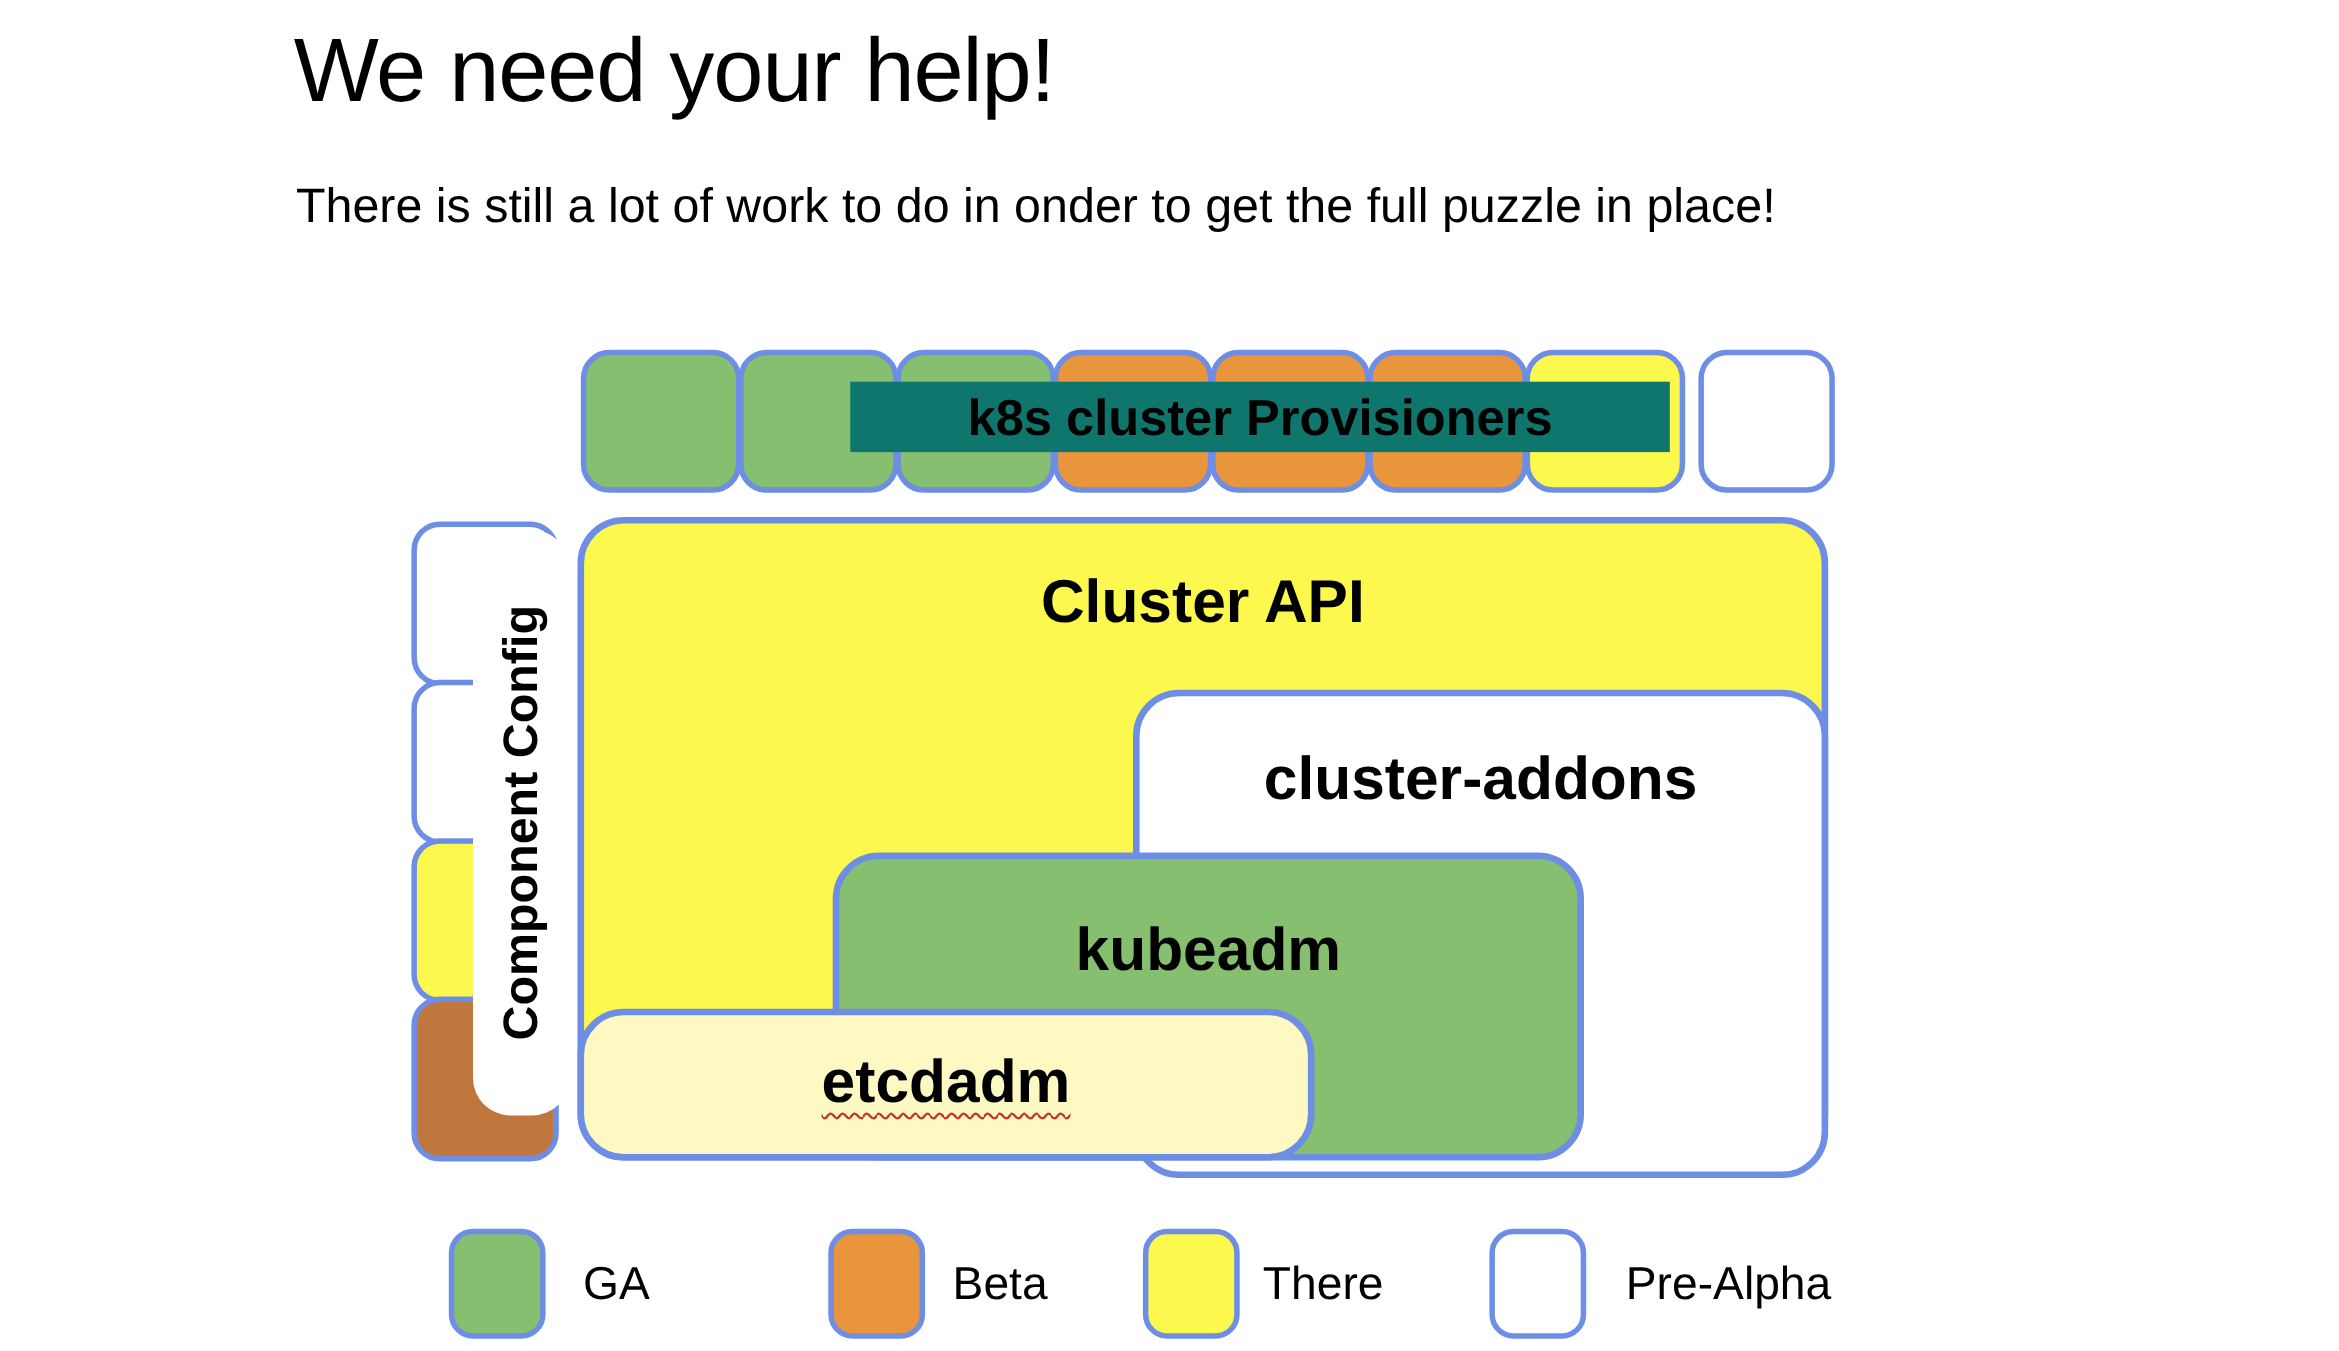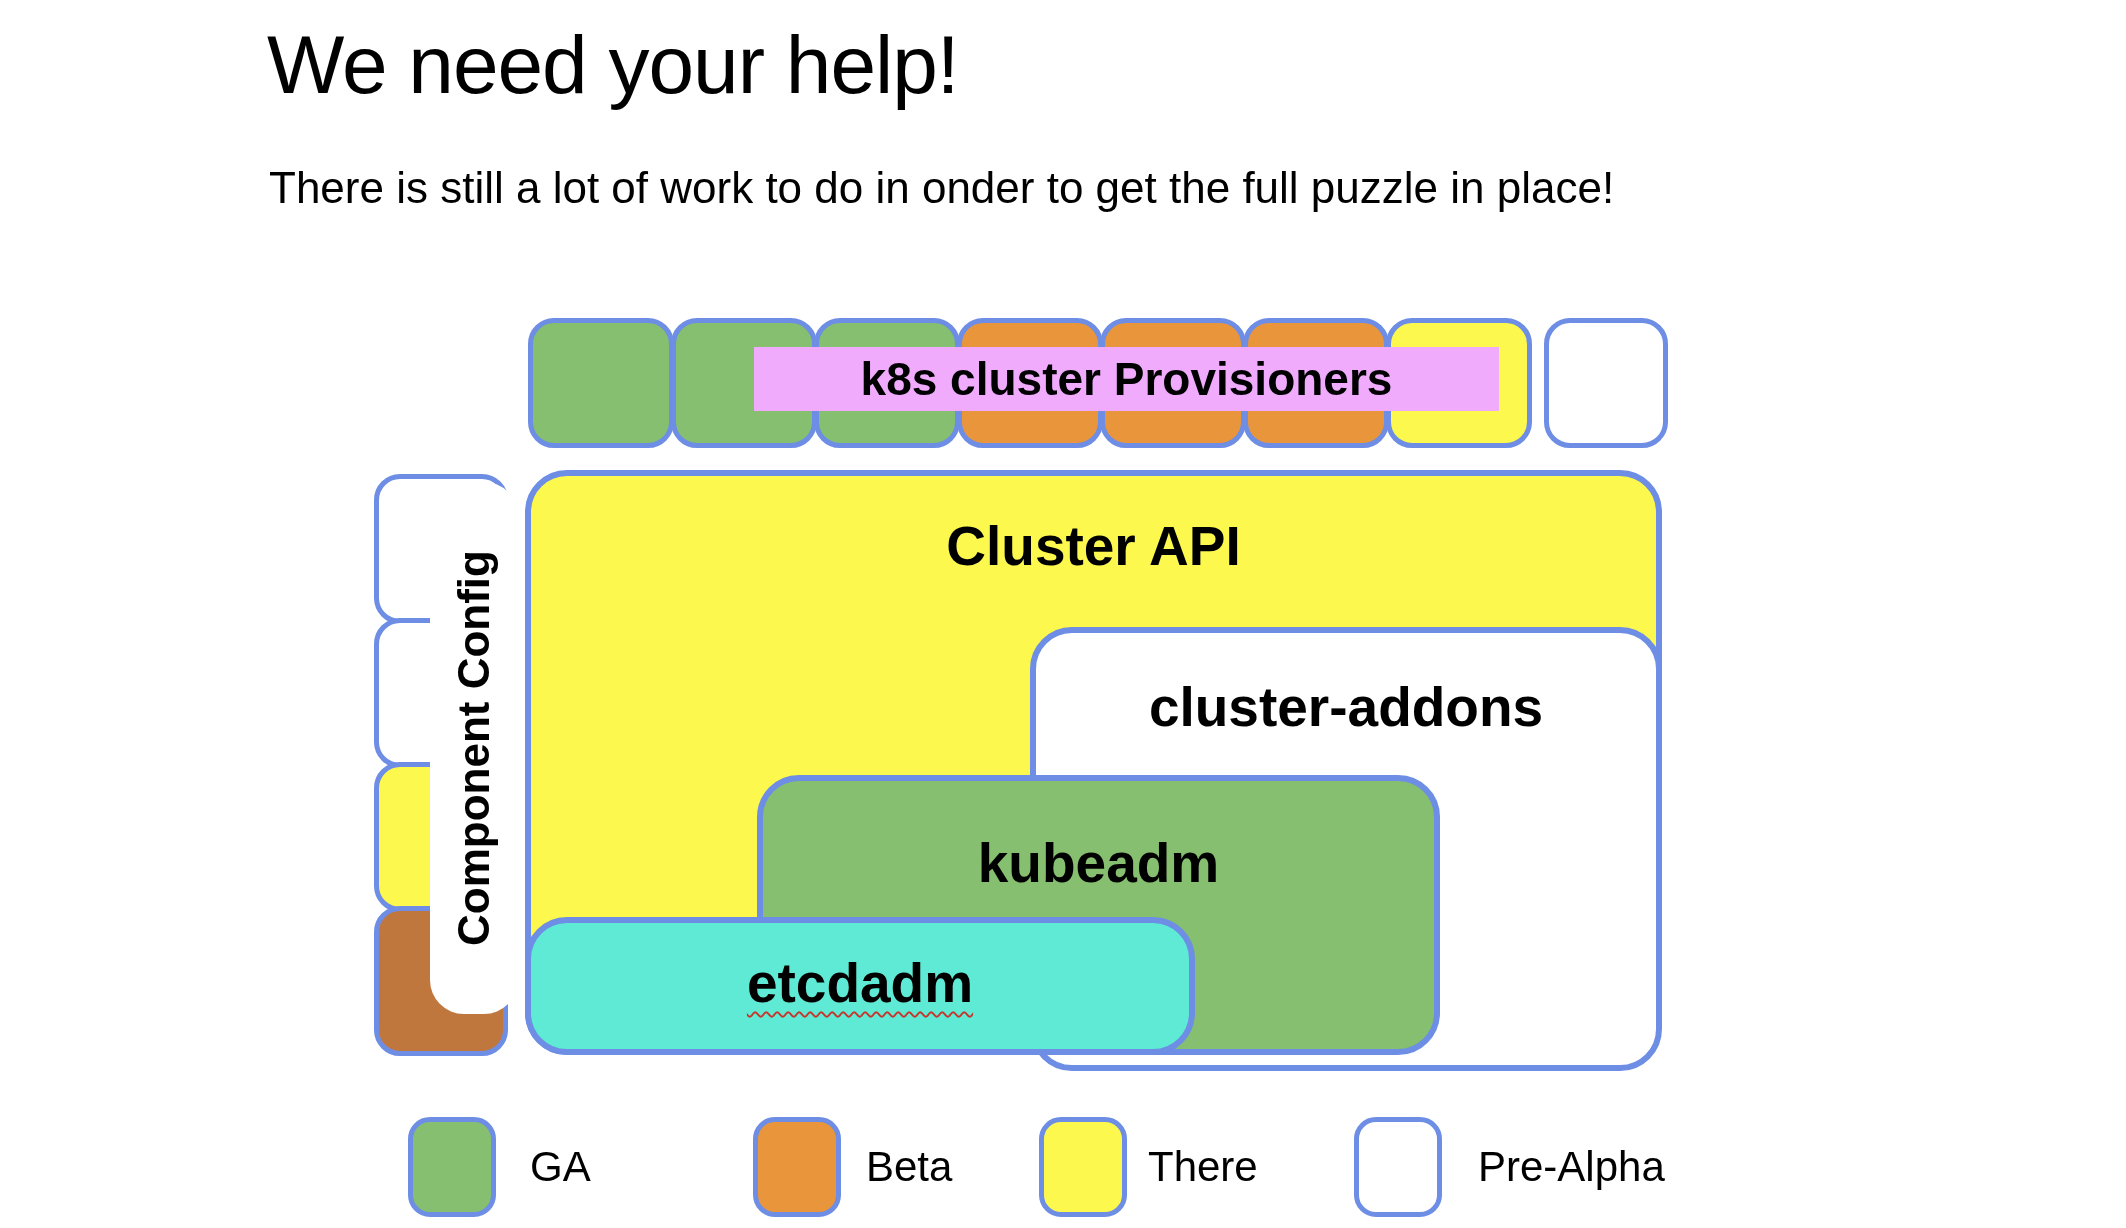--- a/index.html
+++ b/index.html
@@ -15,21 +15,21 @@
 
   
   .sq{
     position:absolute;box-sizing:border-box;
     border:5px solid #6d8ee4;border-radius:26px;background:#fff;
   }
 
   
   .prov-sq{top:318px;width:146px;height:130px;}
   #prov-label{
-    left:730px;top:347px;width:745px;height:64px;background:#f0abfc;
+    left:749px;top:347px;width:745px;height:64px;background:#0f766e;
     display:flex;align-items:center;justify-content:center;
     font-size:46px;font-weight:700;z-index:6;
   }
 
   
   .cc-sq{left:374px;width:134px;height:150px;}
   #cc-label{
     left:406px;top:482px;width:88px;height:532px;background:#ffffff;border-radius:34px;
     display:flex;align-items:center;justify-content:center;z-index:6;
   }
@@ -87,21 +87,21 @@
 
 <div class="bigbox" id="cluster-api" style="background-color: rgb(252, 248, 78);">
   <span>Cluster API</span>
 </div>
 <div class="bigbox" id="cluster-addons" style="background-color: rgb(255, 255, 255);">
   <span>cluster-addons</span>
 </div>
 <div class="bigbox" id="kubeadm" style="background-color: rgb(133, 191, 111);">
   <span>kubeadm</span>
 </div>
-<div class="bigbox" id="etcdadm" style="background-color: #5eead4;">
+<div class="bigbox" id="etcdadm" style="background-color: #fef9c3;">
   <span class="misspelled">etcdadm</span>
 </div>
 
 <div class="sq legend-sq" style="left: 408px; background-color: rgb(133, 191, 111);"></div>
 <div class="legend-label" style="left:530px">GA</div>
 <div class="sq legend-sq" style="left: 753px; background-color: rgb(233, 149, 60);"></div>
 <div class="legend-label" style="left:866px">Beta</div>
 <div class="sq legend-sq" style="left: 1039px; background-color: rgb(252, 248, 78);"></div>
 <div class="legend-label" style="left:1148px">There</div>
 <div class="sq legend-sq" style="left: 1354px; background-color: rgb(255, 255, 255);"></div>

